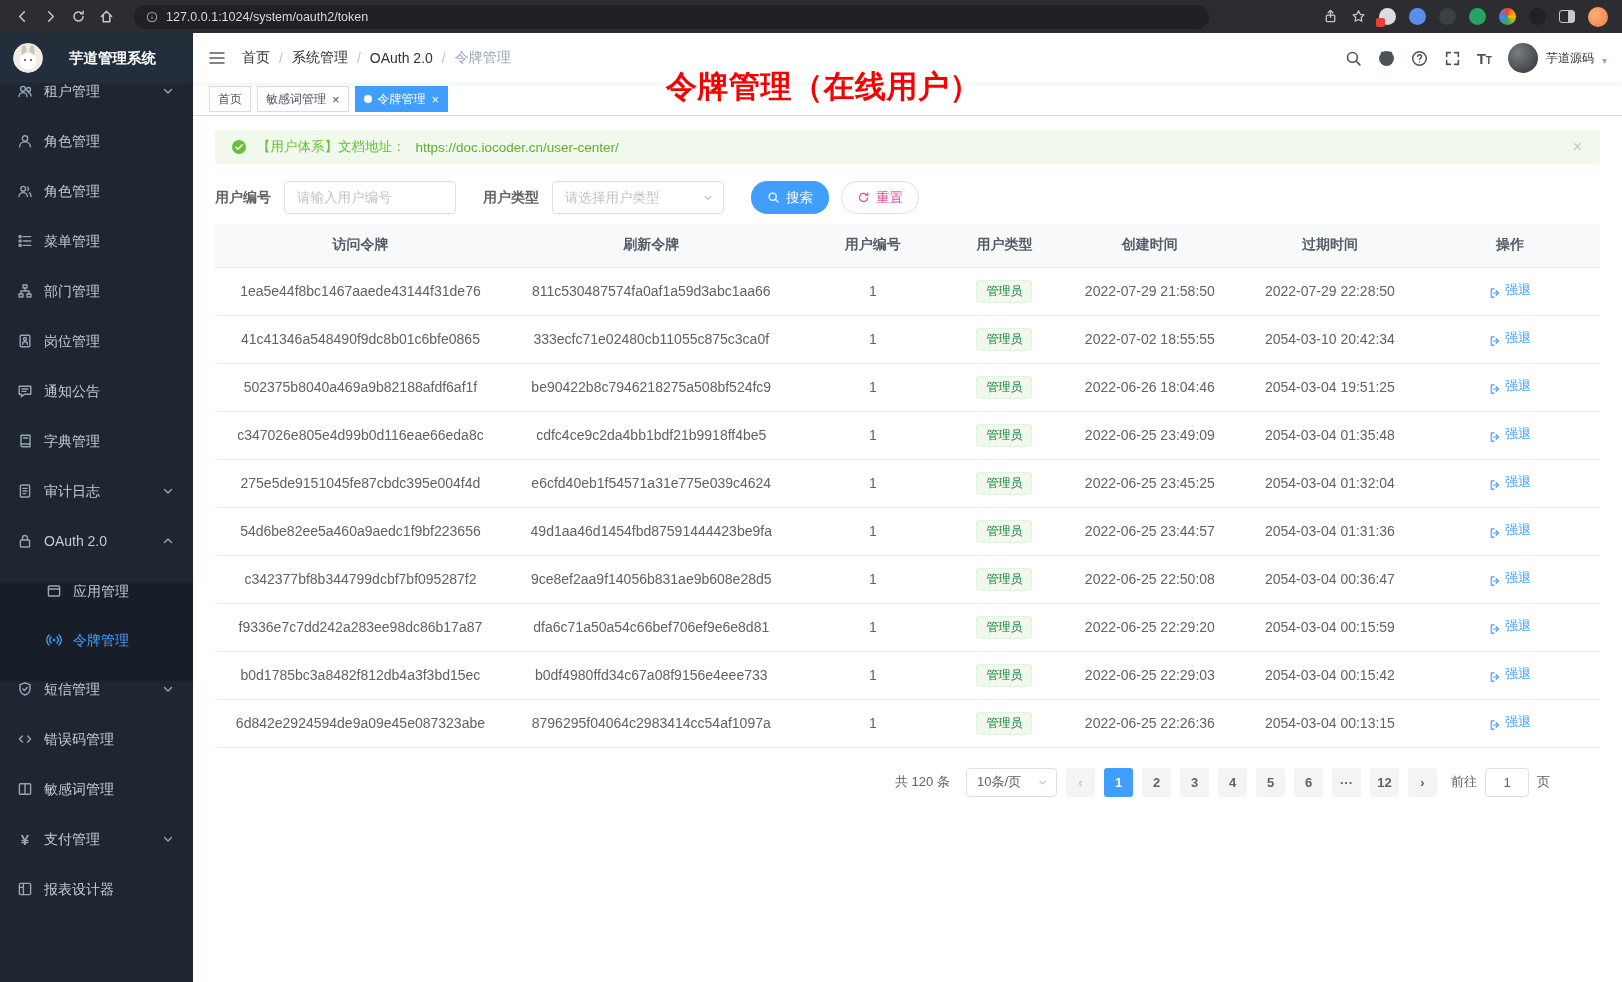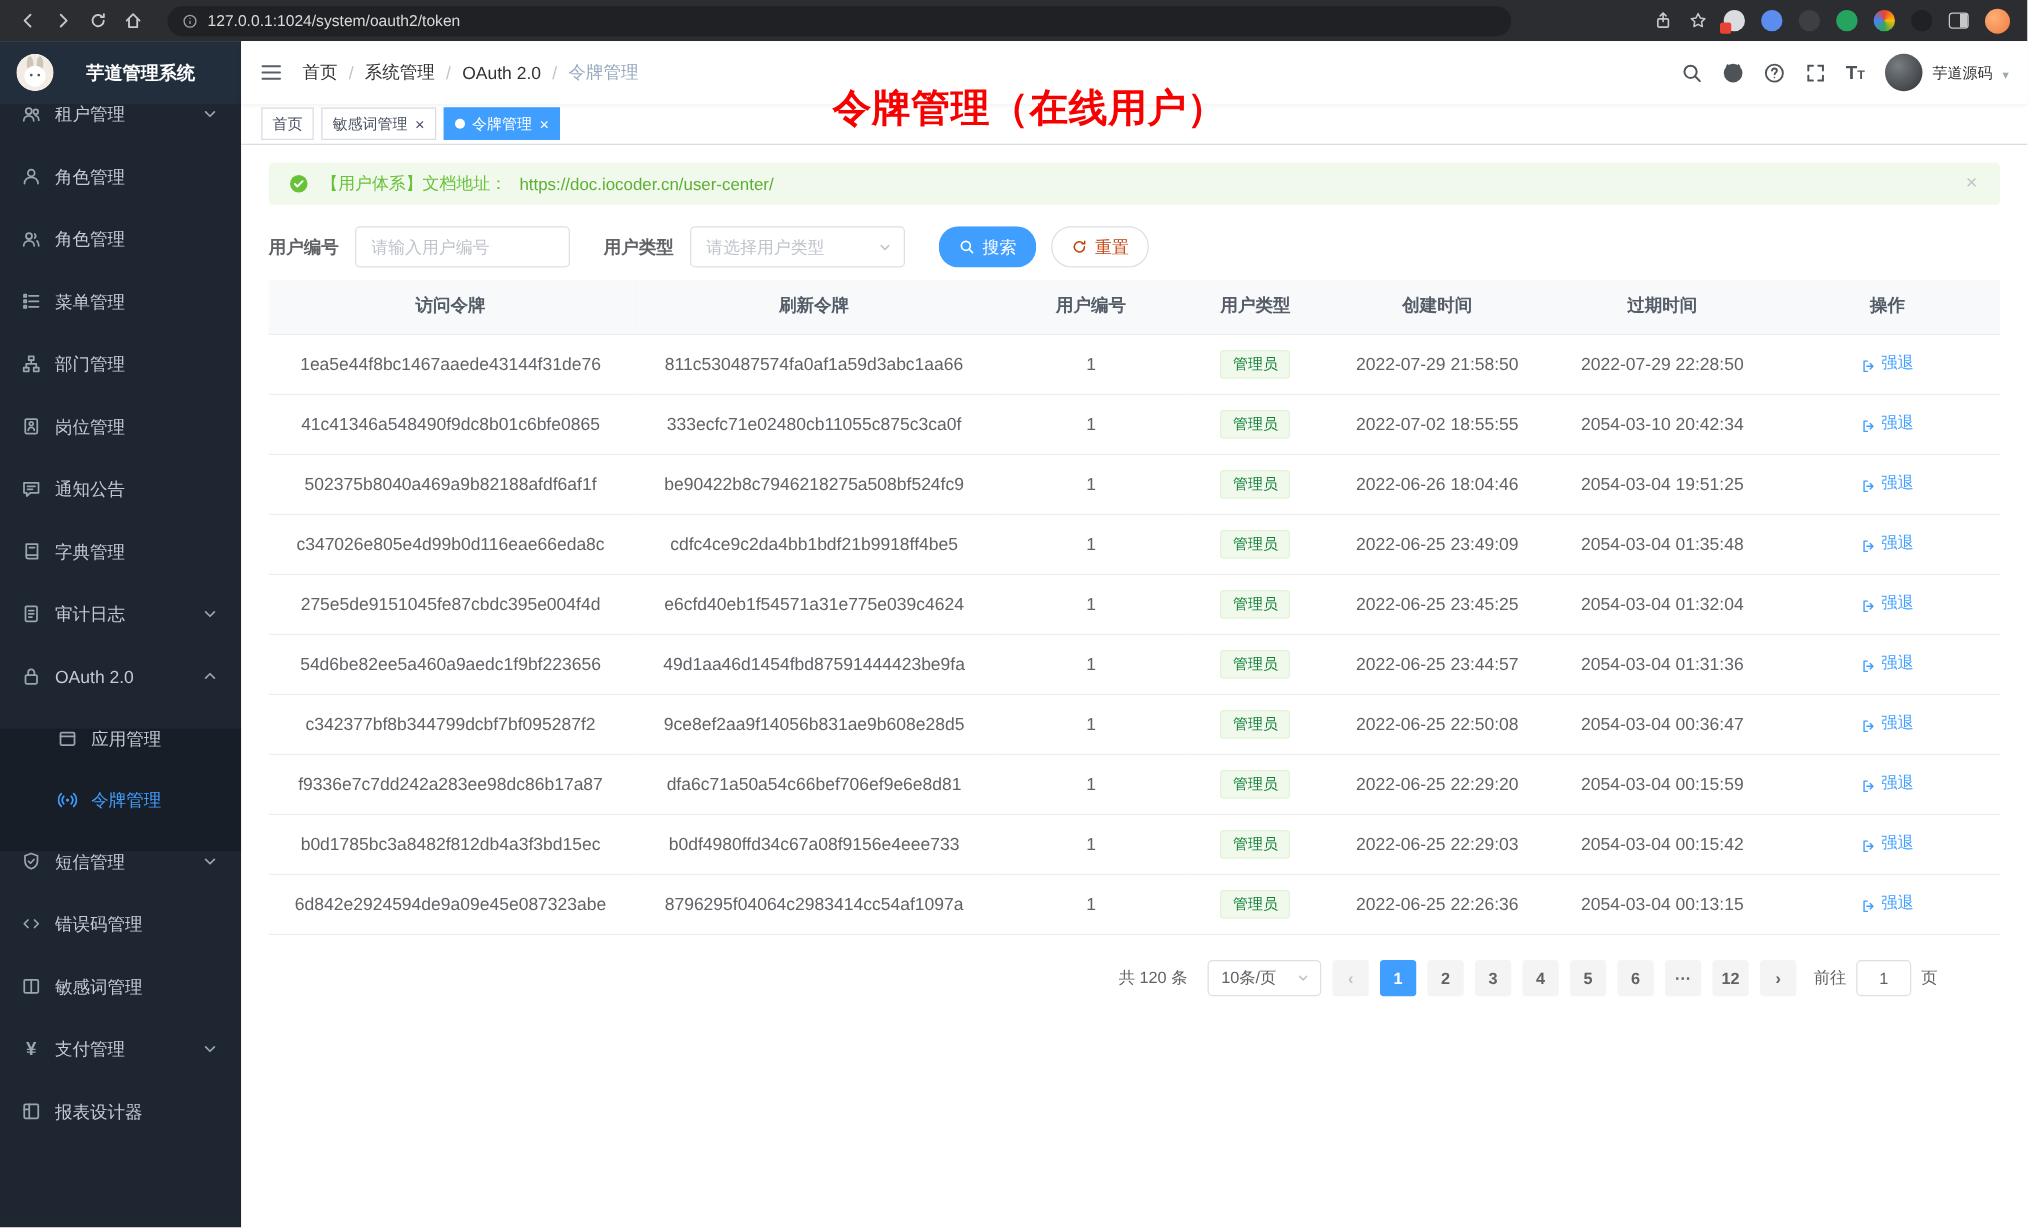--- a/index.html
+++ b/index.html
@@ -72,21 +72,21 @@
 
 .filters{display:flex;align-items:center;margin:17px 0 6px;font-size:14px}
 .f-label{font-weight:700;color:#606266;margin-right:13px}
 .f-input{width:172px;height:33px;border:1px solid #dcdfe6;border-radius:4px;padding:0 12px;font-size:13.5px;color:#606266;margin-right:27px;outline:none;font-family:inherit}
 .f-input::placeholder{color:#bfc4cc}
 .f-select{width:172px;height:33px;border:1px solid #dcdfe6;border-radius:4px;display:flex;align-items:center;justify-content:space-between;padding:0 9px 0 12px;color:#bfc4cc;font-size:13.5px;margin-right:27px;cursor:pointer;background:#fff}
 .f-select svg{width:12px;height:12px;color:#c0c4cc}
 .btn{height:33px;border-radius:16px;display:inline-flex;align-items:center;gap:6px;padding:0 15px;font-size:13.5px;cursor:pointer;border:1px solid transparent;background:#fff;font-family:inherit}
 .btn svg{width:13px;height:13px}
 .btn-primary{background:#409eff;color:#fff}
-.btn-plain{border-color:#dcdfe6;color:#c2410c;margin-left:12px}
+.btn-plain{border-color:#dcdfe6;color:#ec4899;margin-left:12px}
 
 table{width:100%;border-collapse:collapse;table-layout:fixed;margin-top:10px;font-size:14px;color:#606266}
 th{height:43px;font-weight:700;color:#555c68;border-bottom:1px solid #ebeef5;background:#f8f9fb;text-align:center}
 td{height:48px;border-bottom:1px solid #ebeef5;text-align:center;overflow:hidden;white-space:nowrap}
 .tag{display:inline-block;padding:2px 9px;font-size:12px;border-radius:3px;background:#f0f9eb;border:1px solid #e1f3d8;color:#15803d}
 .op{color:#409eff;font-size:13px;display:inline-flex;align-items:flex-end;gap:4px;cursor:pointer}
 .op svg{width:12px;height:12px}
 
 .pager{display:flex;align-items:center;justify-content:flex-end;gap:9px;margin:20px 50px 0 0;font-size:13px;color:#606266}
 .pg-total{margin-right:7px;white-space:nowrap}

